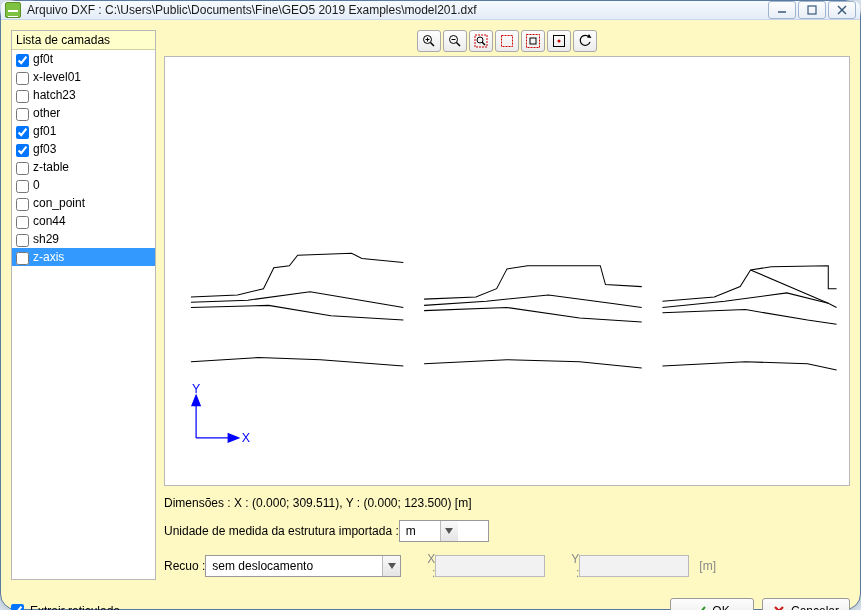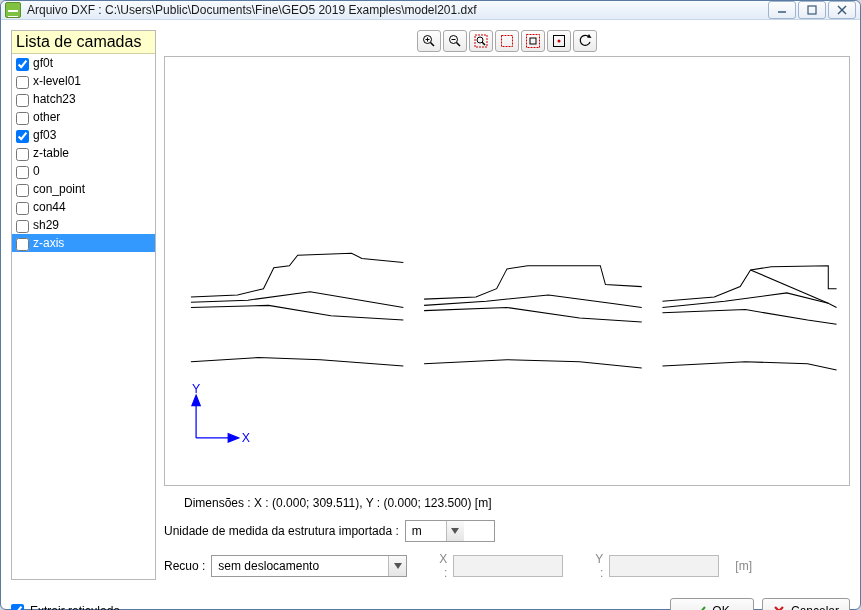--- a/index.html
+++ b/index.html
@@ -7,23 +7,23 @@
     font-family: "Segoe UI", Tahoma, sans-serif;
     font-size: 12px;
     background: #d8e4f0;
     width: 861px;
     height: 610px;
     overflow: hidden;
   }
   .window {
     width: 861px;
     height: 610px;
-    background: #ffffff;
+    background: #fef9c3;
     border: 1px solid #5a7aa0;
-    border-radius: 6px;
+    border-radius: 16px;
     box-shadow: 0 0 8px rgba(0,0,0,.2);
     display: flex;
     flex-direction: column;
   }
   .titlebar {
     height: 28px;
     background: linear-gradient(#f7fbff, #e3ecf7);
     border-bottom: 1px solid #c7d6e8;
     display: flex;
     align-items: center;
@@ -67,21 +67,21 @@
     width: 145px;
     border: 1px solid #b8b8b8;
     background: #fff;
     display: flex;
     flex-direction: column;
   }
   .layers-header {
     background: #ffffcc;
     padding: 2px 4px;
     border-bottom: 1px solid #d0d0a0;
-    font-size: 16px;
+    font-size: 12px;
   }
   .layers-list {
     flex: 1;
     overflow: auto;
   }
   .layer-row {
     display: flex;
     align-items: flex-end;
     padding: 1px 4px;
     gap: 4px;
@@ -121,25 +121,24 @@
     position: relative;
     min-height: 0;
   }
   .canvas-svg { width: 100%; height: 100%; }
   .below-canvas {
     padding-top: 10px;
     display: flex;
     flex-direction: column;
     gap: 10px;
   }
-  .dims-line { color: #000; margin-left: 20px; }
+  .dims-line { color: #000; }
   .form-row {
     display: flex;
     align-items: center;
-    gap: 6px;
   }
   .form-row label { white-space: nowrap; }
   .combo {
     display: inline-flex;
     align-items: center;
     border: 1px solid #999;
     background: #fff;
     height: 22px;
   }
   .combo .combo-text { padding: 0 6px; min-width: 40px; }
@@ -227,20 +226,24 @@
           <div class="layer-row">
             <input type="checkbox" style="">
             <span>hatch23</span>
           </div>
           <div class="layer-row">
             <input type="checkbox" style="">
             <span>other</span>
           </div>
           <div class="layer-row">
             <input type="checkbox" checked="" style="">
+            <span>gf01</span>
+          </div>
+          <div class="layer-row">
+            <input type="checkbox" checked="" style="">
             <span>gf03</span>
           </div>
           <div class="layer-row">
             <input type="checkbox" style="">
             <span>z-table</span>
           </div>
           <div class="layer-row">
             <input type="checkbox" style="">
             <span>0</span>
           </div>

